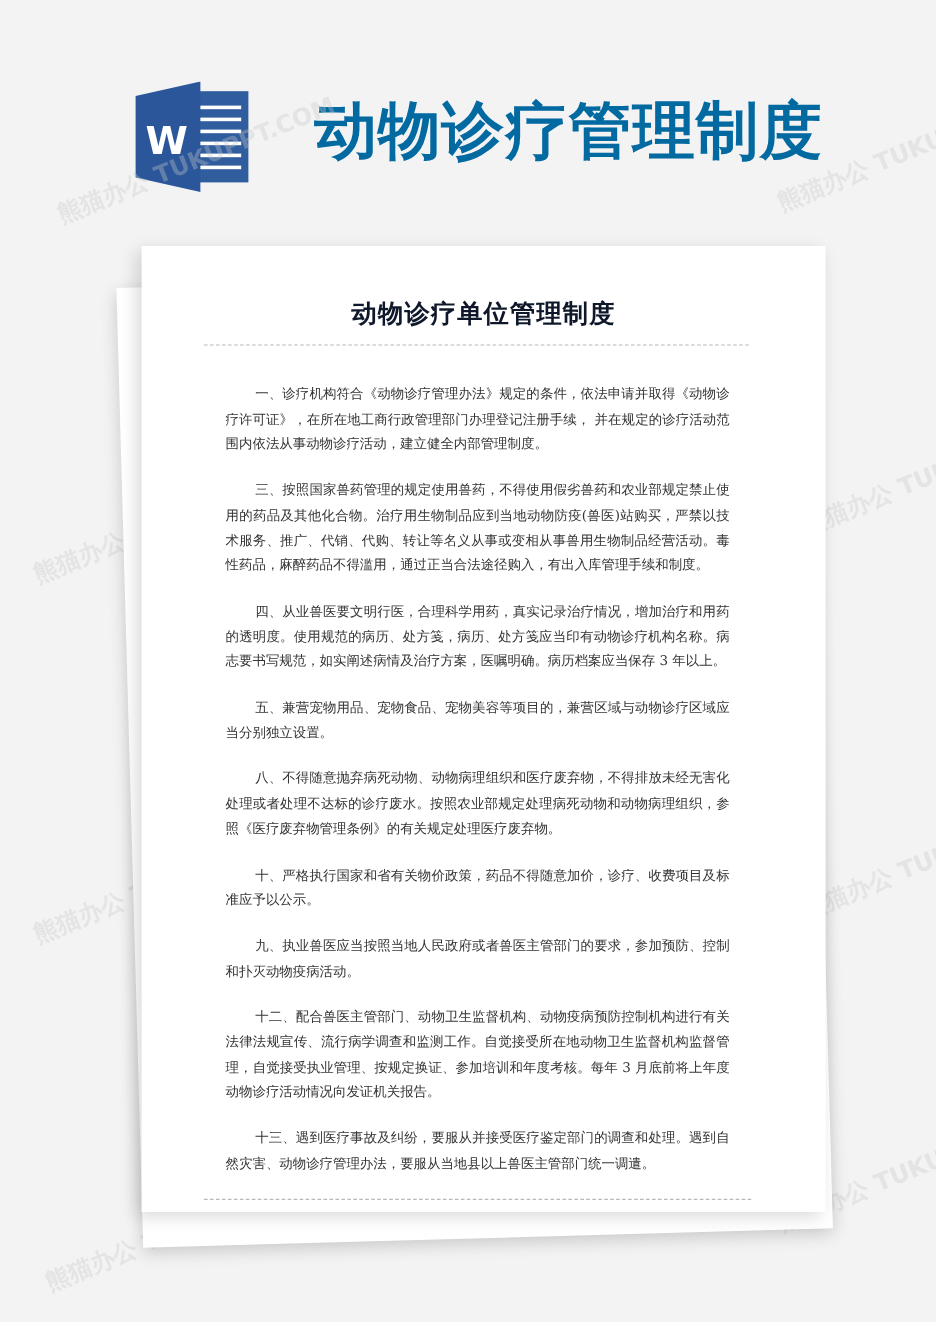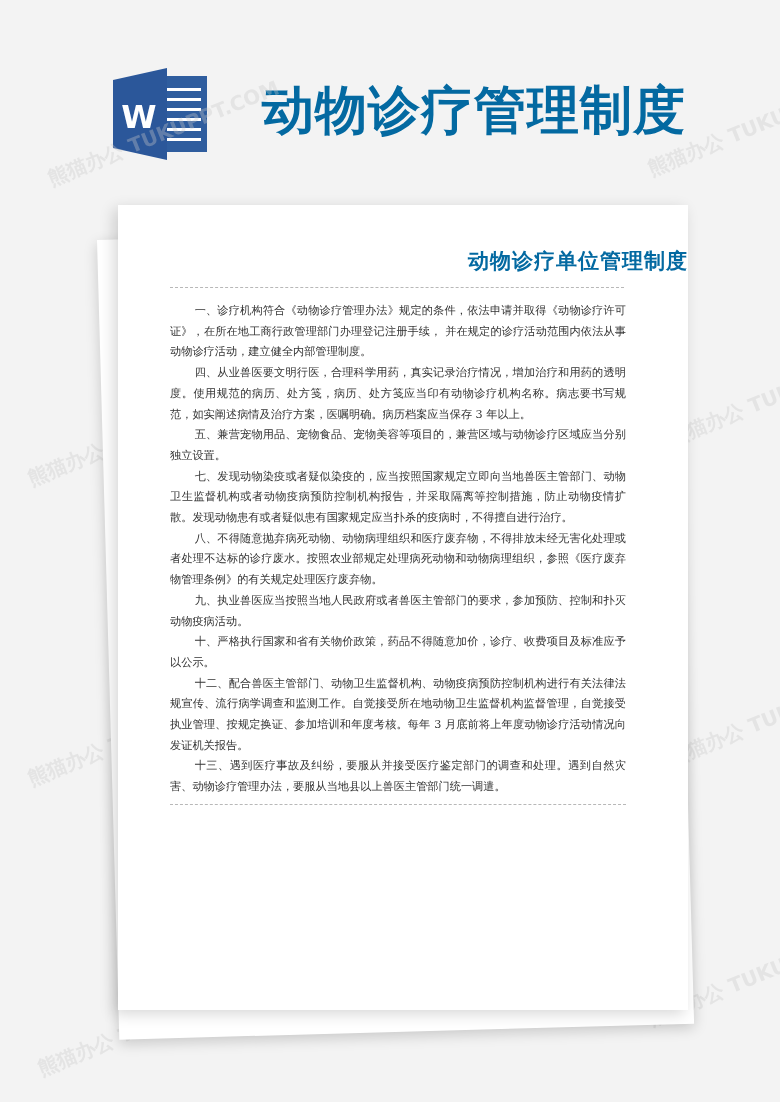--- a/index.html
+++ b/index.html
@@ -27,32 +27,32 @@
     background: #fff;
     transform: rotate(-1.6deg); transform-origin: left top;
     box-shadow: 0 4px 14px rgba(0,0,0,0.18);
   }
   .sheet {
     position: absolute; left: 118px; top: 205px; width: 570px; height: 805px;
     background: #fff;
     box-shadow: -4px 4px 14px rgba(0,0,0,0.16);
   }
   .doc-title {
-    position: absolute; left: 0; top: 42px; width: 100%; text-align: right;
+    position: absolute; left: 0; top: 42px; width: 100%; text-align: center;
     font-family: "DejaVu Sans", "Liberation Sans", sans-serif;
-    font-size: 21px; font-weight: bold; color: #0369a1; letter-spacing: 1px;
+    font-size: 21px; font-weight: bold; color: #0f172a; letter-spacing: 1px;
   }
   .rule { position: absolute; left: 52px; width: 454px; height: 0; border-top: 1.5px dashed #b8b8b8; }
   .rule.top { top: 82px; }
   .body-text {
     position: absolute; left: 52px; top: 96px; width: 456px;
     font-size: 11.2px; color: #333; line-height: 20.7px;
     text-align: justify;
   }
-  .body-text p { margin: 0; text-indent: 2.2em; }
+  .body-text p { margin: 18px; text-indent: 2.2em; }
   .rule.bottom { position: relative; left: 0; width: 100%; margin-top: 6px; }
 </style>
 </head>
 <body>
 
 <div class="header">
   <svg class="word-icon" viewBox="0 0 104 92">
     <rect x="52" y="8" width="48" height="76" fill="#2f5d9e"></rect>
     <g fill="#ffffff">
       <rect x="58" y="20" width="36" height="3"></rect>
@@ -77,23 +77,23 @@
 <div class="watermark" style="left:30px; top:1010px;">熊猫办公 TUKUPPT.COM</div>
 <div class="watermark" style="left:640px; top:960px;">熊猫办公 TUKUPPT.COM</div>
 
 <div class="sheet-back"></div>
 
 <div class="sheet">
   <div class="doc-title">动物诊疗单位管理制度</div>
   <div class="rule top"></div>
   <div class="body-text">
     <p>一、诊疗机构符合《动物诊疗管理办法》规定的条件，依法申请并取得《动物诊疗许可证》，在所在地工商行政管理部门办理登记注册手续， 并在规定的诊疗活动范围内依法从事动物诊疗活动，建立健全内部管理制度。</p>
+    <p>三、按照国家兽药管理的规定使用兽药，不得使用假劣兽药和农业部规定禁止使用的药品及其他化合物。治疗用生物制品应到当地动物防疫(兽医)站购买，严禁以技术服务、推广、代销、代购、转让等名义从事或变相从事兽用生物制品经营活动。毒性药品，麻醉药品不得滥用，通过正当合法途径购入，有出入库管理手续和制度。</p>
     <p>四、从业兽医要文明行医，合理科学用药，真实记录治疗情况，增加治疗和用药的透明度。使用规范的病历、处方笺，病历、处方笺应当印有动物诊疗机构名称。病志要书写规范，如实阐述病情及治疗方案，医嘱明确。病历档案应当保存 3 年以上。</p>
     <p>五、兼营宠物用品、宠物食品、宠物美容等项目的，兼营区域与动物诊疗区域应当分别独立设置。</p>
-    <p>七、发现动物染疫或者疑似染疫的，应当按照国家规定立即向当地兽医主管部门、动物卫生监督机构或者动物疫病预防控制机构报告，并采取隔离等控制措施，防止动物疫情扩散。发现动物患有或者疑似患有国家规定应当扑杀的疫病时，不得擅自进行治疗。</p>
     <p>八、不得随意抛弃病死动物、动物病理组织和医疗废弃物，不得排放未经无害化处理或者处理不达标的诊疗废水。按照农业部规定处理病死动物和动物病理组织，参照《医疗废弃物管理条例》的有关规定处理医疗废弃物。</p>
+    <p>十、严格执行国家和省有关物价政策，药品不得随意加价，诊疗、收费项目及标准应予以公示。</p>
     <p>九、执业兽医应当按照当地人民政府或者兽医主管部门的要求，参加预防、控制和扑灭动物疫病活动。</p>
-    <p>十、严格执行国家和省有关物价政策，药品不得随意加价，诊疗、收费项目及标准应予以公示。</p>
     <p>十二、配合兽医主管部门、动物卫生监督机构、动物疫病预防控制机构进行有关法律法规宣传、流行病学调查和监测工作。自觉接受所在地动物卫生监督机构监督管理，自觉接受执业管理、按规定换证、参加培训和年度考核。每年 3 月底前将上年度动物诊疗活动情况向发证机关报告。</p>
     <p>十三、遇到医疗事故及纠纷，要服从并接受医疗鉴定部门的调查和处理。遇到自然灾害、动物诊疗管理办法，要服从当地县以上兽医主管部门统一调遣。</p>
     <div class="rule bottom"></div>
   </div>
 </div>
 
 </body></html>

